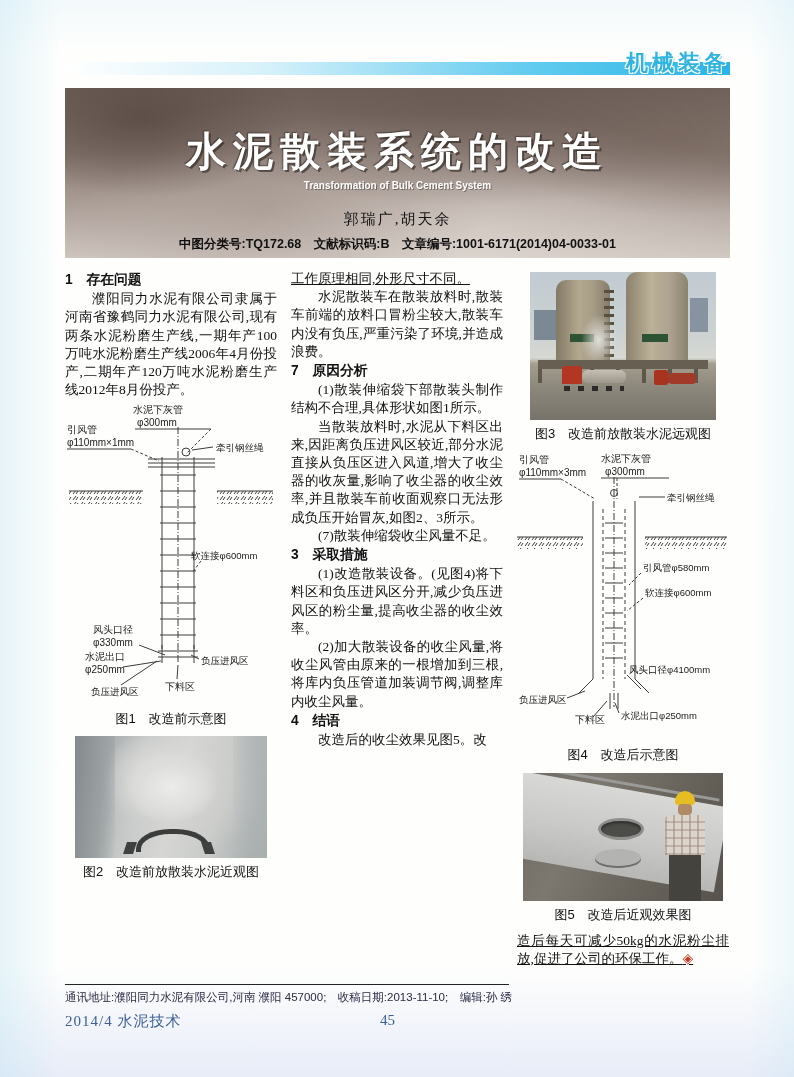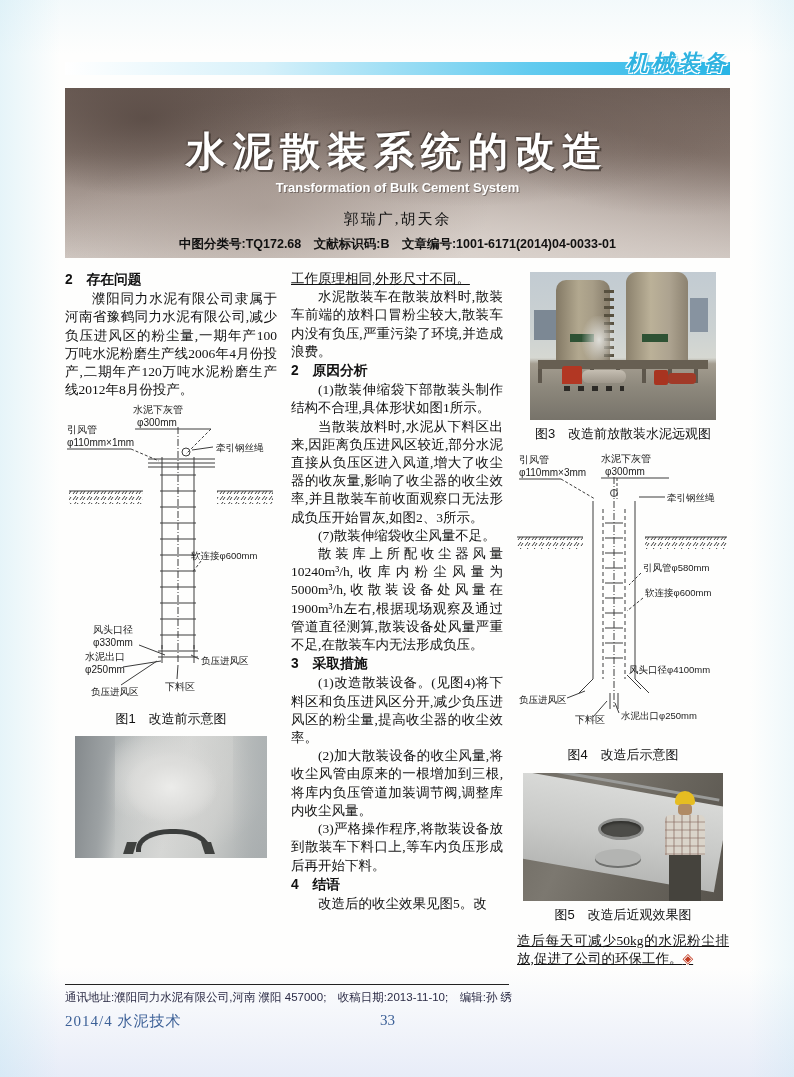--- a/index.html
+++ b/index.html
@@ -8,37 +8,37 @@
     background:
       linear-gradient(90deg, rgba(190,228,242,.38), rgba(255,255,255,0) 60px),
       linear-gradient(270deg, rgba(190,228,242,.25), rgba(255,255,255,0) 45px),
       linear-gradient(0deg, rgba(198,210,240,.40), rgba(255,255,255,0) 110px),
       linear-gradient(180deg, rgba(210,236,246,.25), rgba(255,255,255,0) 55px),
       #fefefd;}
   
   .hdr-bar{position:absolute;left:65px;top:62px;width:665px;height:13px;
     background:linear-gradient(90deg,#ffffff 0%,#d7f1fa 30%,#62cbef 70%,#29b5e6 100%);}
   .hdr-tag{position:absolute;right:64px;top:48px;font-family:"Liberation Sans",sans-serif;
-    font-weight:bold;font-style:italic;font-size:22px;letter-spacing:4px;color:#2fb3e0;
+    font-weight:bold;font-size:22px;letter-spacing:4px;color:#2fb3e0;
     text-shadow:-1px -1px 0 #fff,1px -1px 0 #fff,-1px 1px 0 #fff,1px 1px 0 #fff,2px 2px 1px rgba(41,181,230,.5);}
   
   .banner{position:absolute;left:65px;top:88px;width:665px;height:170px;overflow:hidden;
     background:
       radial-gradient(ellipse 240px 120px at 12% 18%, rgba(84,70,64,.75), rgba(84,70,64,0) 65%),
       radial-gradient(ellipse 420px 150px at 60% 8%, rgba(104,89,82,.7), rgba(104,89,82,0) 70%),
       radial-gradient(ellipse 260px 110px at 92% 30%, rgba(120,104,96,.55), rgba(120,104,96,0) 70%),
       radial-gradient(ellipse 300px 140px at 30% 70%, rgba(158,144,136,.6), rgba(158,144,136,0) 75%),
       radial-gradient(ellipse 500px 200px at 55% 108%, rgba(222,214,208,.95), rgba(222,214,208,0) 80%),
       linear-gradient(180deg,#6f6059 0%,#85766e 38%,#a99c95 66%,#cdc4be 100%);}
   .banner-title{position:absolute;left:0;right:0;top:36px;text-align:center;
     font-family:"Liberation Sans","DejaVu Sans",sans-serif;font-weight:bold;font-size:40px;
     letter-spacing:7px;color:#fff;
     text-shadow:2px 2px 0 rgba(45,36,32,.6),-1px -1px 1px rgba(45,36,32,.5),0 0 2px rgba(45,36,32,.4);}
   .banner-sub{position:absolute;left:0;right:0;top:92px;text-align:center;
-    font-family:"Liberation Sans",sans-serif;font-weight:bold;font-size:13px;color:#fff;
+    font-family:"Liberation Sans",sans-serif;font-weight:bold;font-size:10px;color:#fff;
     text-shadow:1px 1px 0 rgba(45,36,32,.45);}
   .banner-authors{position:absolute;left:0;right:0;top:122px;text-align:center;
     font-size:15px;color:#141414;letter-spacing:2px;}
   .banner-meta{position:absolute;left:0;right:0;top:148px;text-align:center;
     font-family:"Liberation Sans",sans-serif;font-weight:bold;font-size:12.5px;color:#101010;}
   
   .cols{position:absolute;left:65px;top:270px;width:665px;display:flex;gap:14px;}
   .col{width:212px;font-size:13.5px;line-height:18.2px;text-align:justify;}
   .col p{margin:0;text-indent:2em;}
   .col p.noindent{text-indent:0;text-decoration:underline;}
@@ -128,22 +128,22 @@
   <div class="banner">
     <div class="banner-title">水泥散装系统的改造</div>
     <div class="banner-sub">Transformation of Bulk Cement System</div>
     <div class="banner-authors">郭瑞广,胡天余</div>
     <div class="banner-meta">中图分类号:TQ172.68　文献标识码:B　文章编号:1001-6171(2014)04-0033-01</div>
   </div>
 
   <div class="cols">
 
     <div class="col">
-      <h4>2　存在问题</h4>
-      <p>濮阳同力水泥有限公司隶属于河南省豫鹤同力水泥有限公司,减少负压进风区的粉尘量,一期年产100万吨水泥粉磨生产线2006年4月份投产,二期年产120万吨水泥粉磨生产线2012年8月份投产。</p>
+      <h4>1　存在问题</h4>
+      <p>濮阳同力水泥有限公司隶属于河南省豫鹤同力水泥有限公司,现有两条水泥粉磨生产线,一期年产100万吨水泥粉磨生产线2006年4月份投产,二期年产120万吨水泥粉磨生产线2012年8月份投产。</p>
 
       <div class="figwrap">
         <svg viewBox="0 0 212 300" width="212" height="300">
           <defs>
             <pattern id="hatch1" width="7" height="6" patternUnits="userSpaceOnUse">
               <path d="M1,5 L4,1 M4,5 L6,2" stroke="#555" stroke-width="0.9"></path>
             </pattern>
           </defs>
 
           <line x1="70" y1="30" x2="146" y2="30"></line>
@@ -202,35 +202,34 @@
       </div>
 
       <div class="figwrap">
         <div class="photo2">
           <div class="wallL"></div>
           <div class="wallR"></div>
           <div class="hopper"></div>
           <div class="leg1"></div>
           <div class="leg2"></div>
         </div>
+        <div class="figcap">图2　改造前放散装水泥近观图</div>
       </div>
     </div>
 
     <div class="col">
       <p class="noindent">工作原理相同,外形尺寸不同。</p>
       <p>水泥散装车在散装放料时,散装车前端的放料口冒粉尘较大,散装车内没有负压,严重污染了环境,并造成浪费。</p>
-      <h4>2　原因分析</h4>
+      <h4>7　原因分析</h4>
       <p>(1)散装伸缩袋下部散装头制作结构不合理,具体形状如图1所示。</p>
       <p>当散装放料时,水泥从下料区出来,因距离负压进风区较近,部分水泥直接从负压区进入风道,增大了收尘器的收灰量,影响了收尘器的收尘效率,并且散装车前收面观察口无法形成负压开始冒灰,如图2、3所示。</p>
       <p>(7)散装伸缩袋收尘风量不足。</p>
-      <p>散装库上所配收尘器风量10240m³/h,收库内粉尘风量为5000m³/h,收散装设备处风量在1900m³/h左右,根据现场观察及通过管道直径测算,散装设备处风量严重不足,在散装车内无法形成负压。</p>
       <h4>3　采取措施</h4>
       <p>(1)改造散装设备。(见图4)将下料区和负压进风区分开,减少负压进风区的粉尘量,提高收尘器的收尘效率。</p>
       <p>(2)加大散装设备的收尘风量,将收尘风管由原来的一根增加到三根,将库内负压管道加装调节阀,调整库内收尘风量。</p>
-      <p>(3)严格操作程序,将散装设备放到散装车下料口上,等车内负压形成后再开始下料。</p>
       <h4>4　结语</h4>
       <p>改造后的收尘效果见图5。改</p>
     </div>
 
     <div class="col">
       <div class="figwrap">
         <div class="photo3">
           <div class="filter"></div>
           <div class="filter2"></div>
           <div class="silo1"></div>
@@ -328,15 +327,15 @@
         <div class="figcap">图5　改造后近观效果图</div>
       </div>
 
       <p class="noindent"><span>造后每天可减少50kg的水泥粉尘排放,促进了公司的环保工作。</span><span class="endmark">◈</span></p>
     </div>
   </div>
 
   <div class="foot-rule"></div>
   <div class="foot-contact">通讯地址:濮阳同力水泥有限公司,河南 濮阳 457000;　收稿日期:2013-11-10;　编辑:孙 绣</div>
   <div class="foot-journal">2014/4 水泥技术</div>
-  <div class="foot-page">33</div>
+  <div class="foot-page">45</div>
 
 </div>
 
 </body></html>

